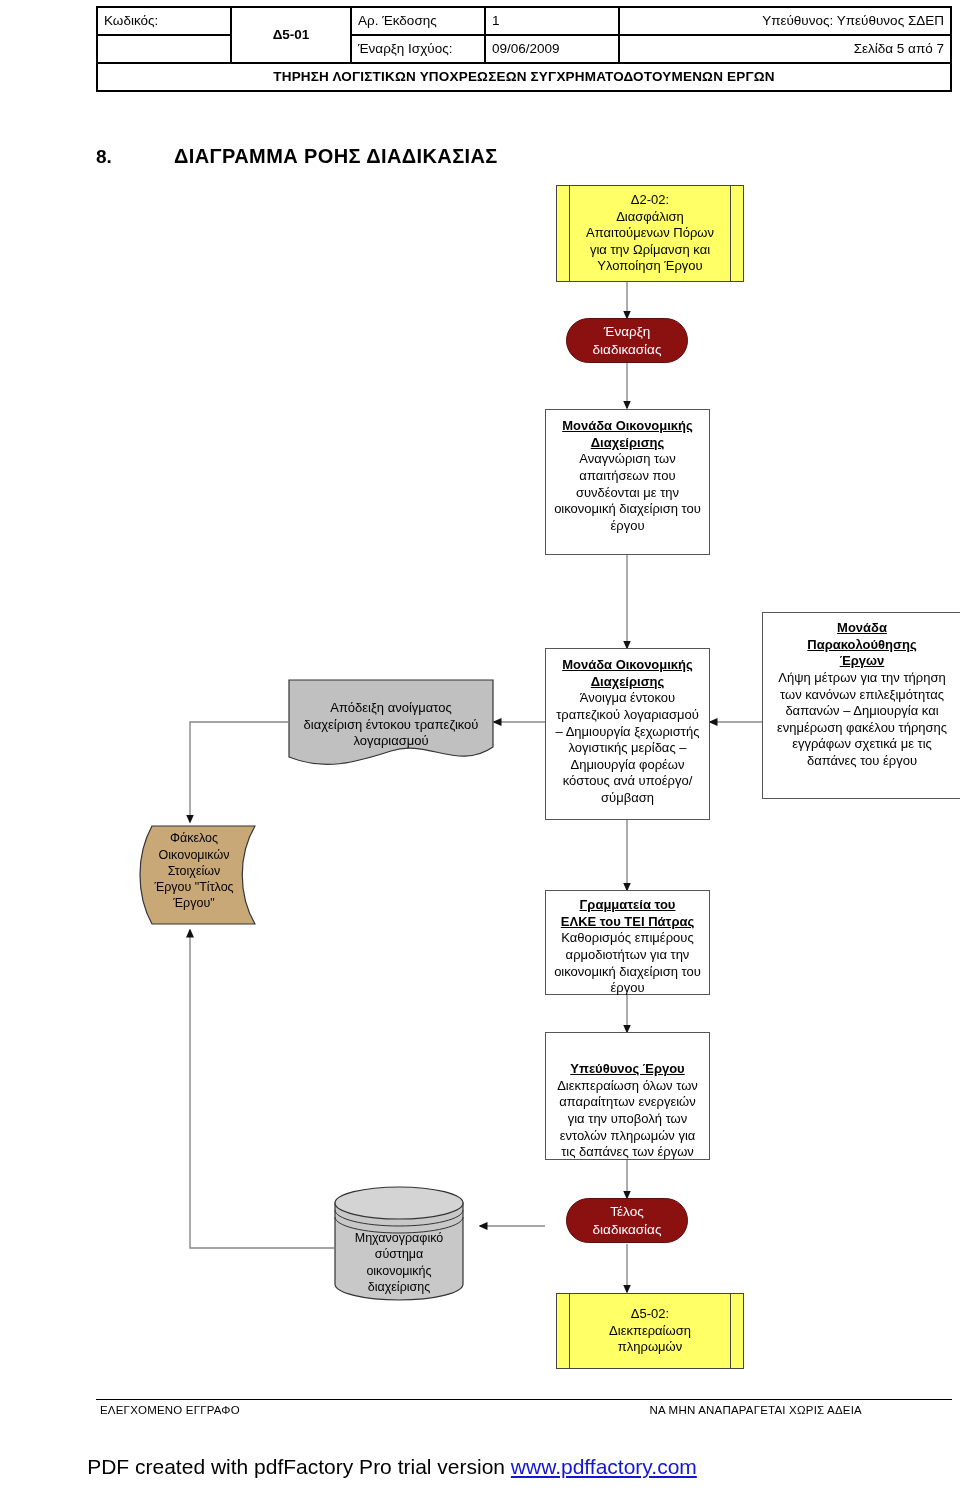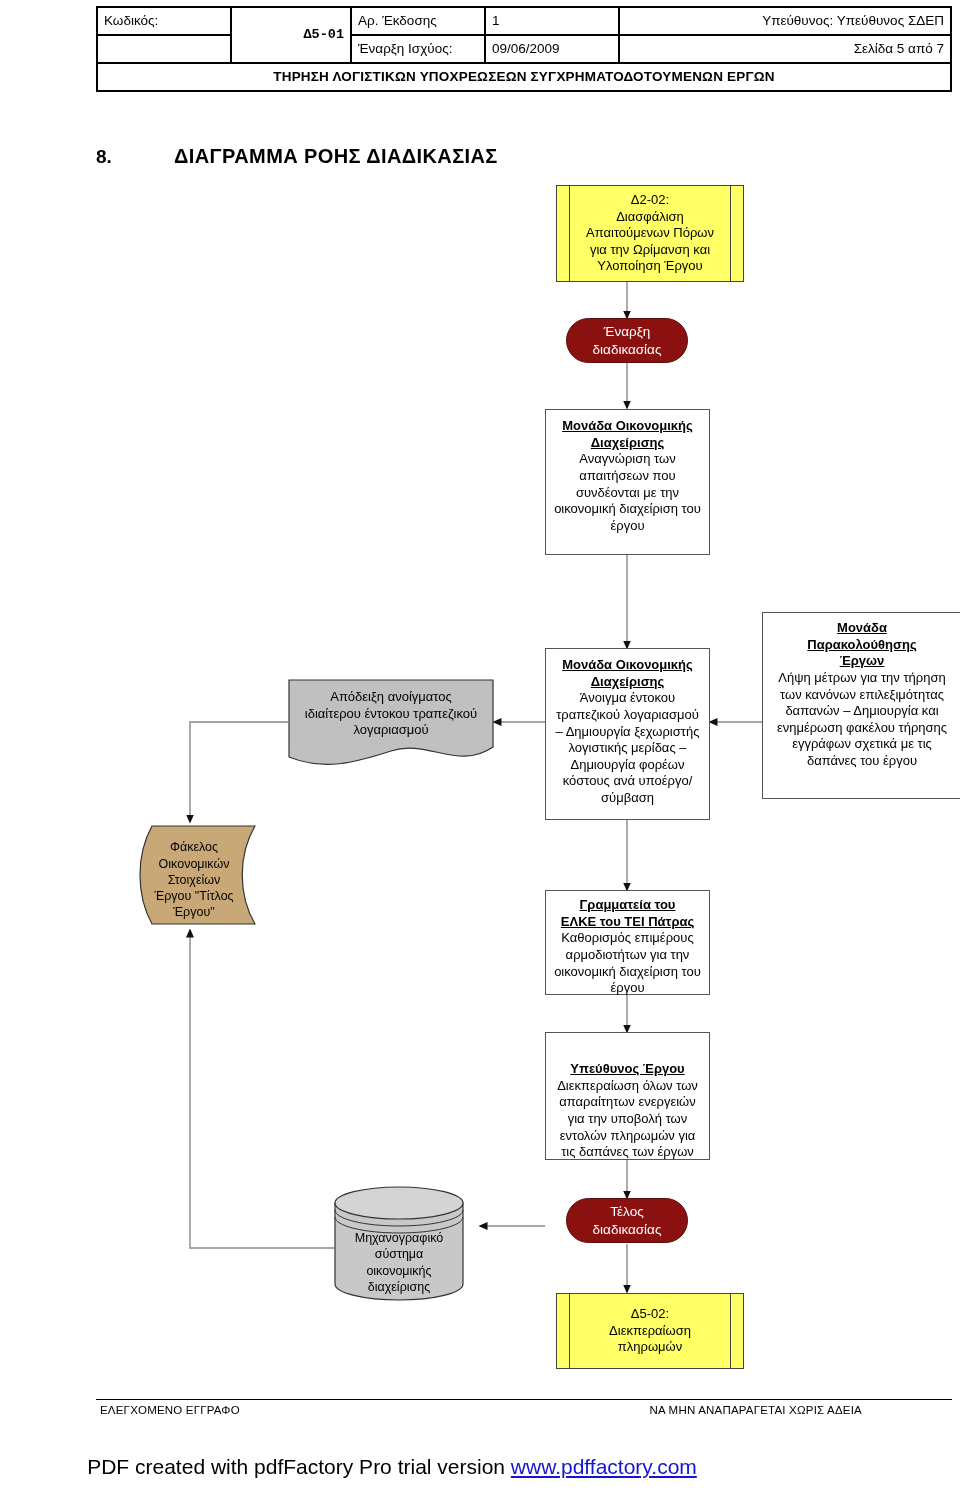--- a/index.html
+++ b/index.html
@@ -32,24 +32,24 @@
     border: 2px solid #000;
     padding: 2px 6px;
     font-size: 13.5px;
     line-height: 1.25;
     vertical-align: middle;
     height: 22px;
   }
   td.code-label { width: 120px; }
   td.code-value {
     width: 106px;
-    text-align: right;
+    text-align: center;
     font-weight: bold;
     font-size: 19px;
-    font-family: Liberation Mono, monospace;
+    font-family: Liberation Sans, sans-serif;
   }
   td.ed-label { width: 120px; }
   td.ed-value { width: 120px; text-align: left; padding-left: 10px;}
   td.resp-cell { text-align: right; }
   td.title-cell {
     text-align: center;
     font-weight: bold;
     font-size: 17.5px;
     height: 40px;
     letter-spacing: 0.2px;
@@ -276,34 +276,34 @@
     <span class="hdr">Παρακολούθησης</span>
     <span class="hdr">Έργων</span>
     <span>Λήψη μέτρων για την τήρηση των κανόνων επιλεξιμότητας δαπανών – Δημιουργία και ενημέρωση φακέλου τήρησης εγγράφων σχετικά με τις δαπάνες του έργου</span>
   </div>
 </div>
 
 <div class="shape-wrap" style="left:288px; top:679px; width:206px; height:92px;">
   <svg width="206" height="92" viewBox="0 0 206 92">
     <path d="M1,1 H205 V68 C170,92 140,60 103,72 C66,84 36,92 1,78 Z" fill="#c0c0c0" stroke="#333" stroke-width="1.2"></path>
   </svg>
-  <div class="shape-label" style="height:70px;">
+  <div class="shape-label" style="height:70px;margin-top:11px;">
     <div>
       <span>Απόδειξη ανοίγματος</span><br>
-      <span>ιδιαίτερου έντοκου τραπεζικού</span><br>
+      <span>διαχείριση έντοκου τραπεζικού</span><br>
       <span>λογαριασμού</span>
     </div>
   </div>
 </div>
 
 <div class="shape-wrap" style="left:138px; top:825px; width:118px; height:100px;">
   <svg width="118" height="100" viewBox="0 0 118 100">
     <path d="M14,1 H117 C100,30 100,70 117,99 H14 C-2,70 -2,30 14,1 Z" fill="#c9a878" stroke="#333" stroke-width="1.2"></path>
   </svg>
-  <div class="shape-label" style="height:92px; padding:0 16px 0 10px; font-size:12.5px;margin-top:9px;">
+  <div class="shape-label" style="height:92px; padding:0 16px 0 10px; font-size:12.5px;">
     <div>
       <span>Φάκελος</span><br>
       <span>Οικονομικών</span><br>
       <span>Στοιχείων</span><br>
       <span>Έργου "Τίτλος</span><br>
       <span>Έργου"</span>
     </div>
   </div>
 </div>
 

